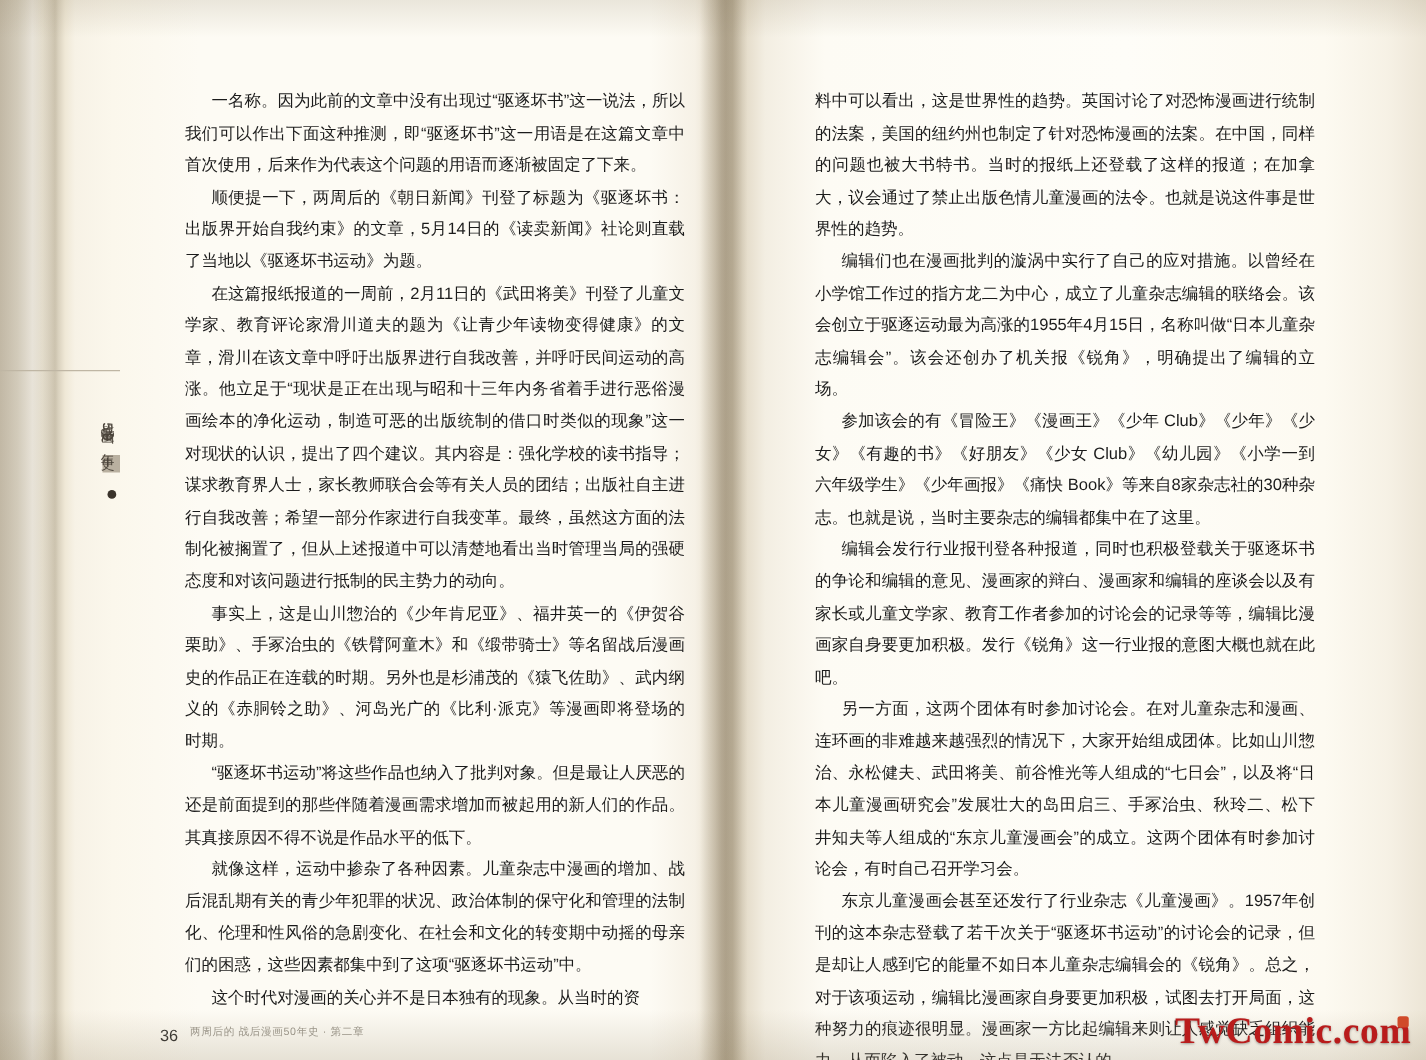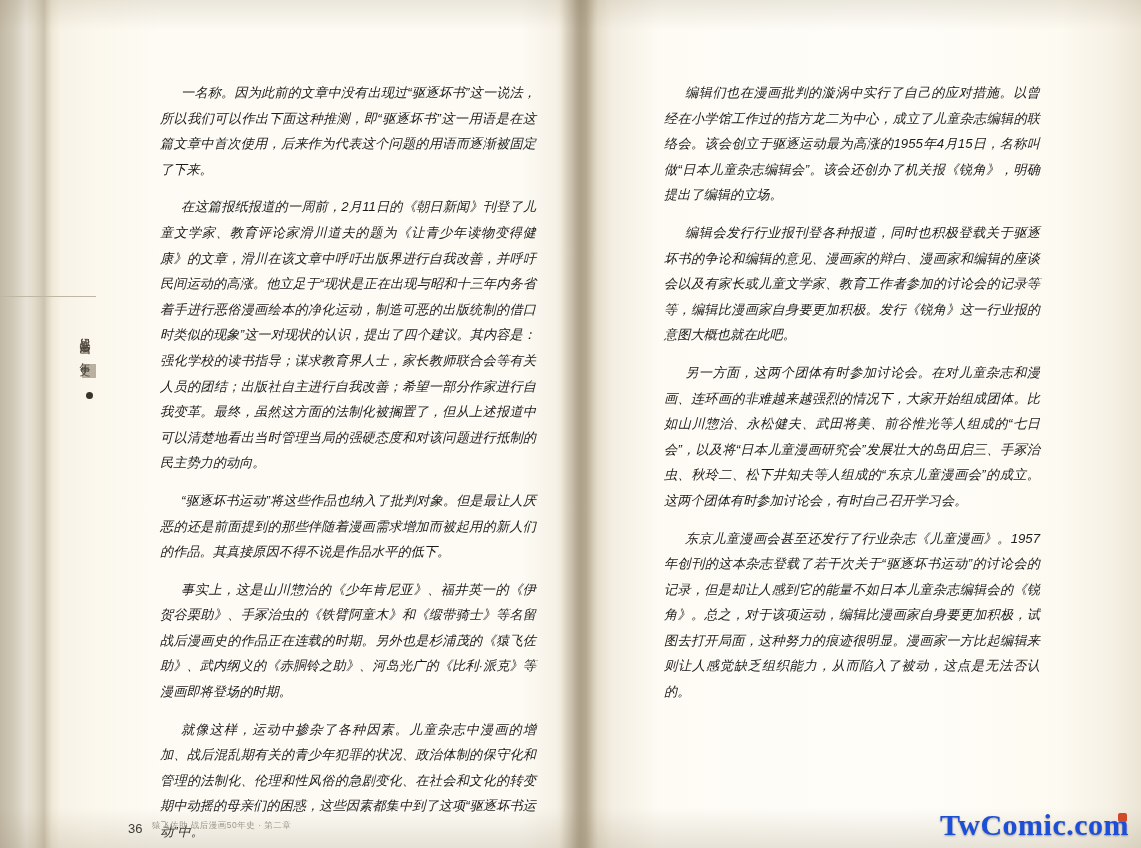--- a/index.html
+++ b/index.html
@@ -103,22 +103,21 @@
     width: 400px;
     font-size: 13.2px;
     line-height: 25.6px;
     color: #1b1b1b;
     text-align: justify;
     text-justify: inter-character;
   }
   .col.left { left: 148px; }
   .col.right { left: 652px; }
   .col p {
-    margin: 12px;
-    font-style: italic;
+    margin: 0;
   }
   .col p.indent {
     text-indent: 1.6em;
   }
   
   .folio {
     position: absolute;
     left: 128px;
     bottom: 12px;
     font-size: 13px;
@@ -133,21 +132,21 @@
     letter-spacing: 0.5px;
     opacity: 0.85;
   }
   
   .watermark {
     position: absolute;
     right: 12px;
     bottom: 6px;
     font-family: "Liberation Serif", serif;
     font-size: 30px;
-    color: #1d4ed8;
+    color: #b91c1c;
     font-weight: bold;
     letter-spacing: 0.5px;
     text-shadow: 0 1px 2px rgba(0,0,0,0.35);
   }
   .wm-dot {
     position: absolute;
     right: 14px;
     bottom: 26px;
     width: 9px;
     height: 9px;
@@ -166,36 +165,39 @@
   <div class="rule-left"></div>
 
   <div class="side-tab">
     <div class="side-tab-text">战后漫画50年史</div>
     <div class="side-tab-square"></div>
     <div class="side-tab-dot"></div>
   </div>
 
   <div class="col left">
     <p class="indent">一名称。因为此前的文章中没有出现过“驱逐坏书”这一说法，所以我们可以作出下面这种推测，即“驱逐坏书”这一用语是在这篇文章中首次使用，后来作为代表这个问题的用语而逐渐被固定了下来。</p>
-    <p class="indent">在这篇报纸报道的一周前，2月11日的《朝日新闻》刊登了儿童文学家、教育评论家滑川道夫的题为《让青少年读物变得健康》的文章，滑川在该文章中呼吁出版界进行自我改善，并呼吁民间运动的高涨。他立足于“现状是正在出现与昭和十三年内务省着手进行恶俗漫画绘本的净化运动，制造可恶的出版统制的借口时类似的现象”这一对现状的认识，提出了四个建议。其内容是：强化学校的读书指导；谋求教育界人士，家长教师联合会等有关人员的团结；出版社自主进行自我改善；希望一部分作家进行自我变革。最终，虽然这方面的法制化被搁置了，但从上述报道中可以清楚地看出当时管理当局的强硬态度和对该问题进行抵制的民主势力的动向。</p>
+    <p class="indent">顺便提一下，两周后的《朝日新闻》刊登了标题为《驱逐坏书：出版界开始自我约束》的文章，5月14日的《读卖新闻》社论则直载了当地以《驱逐坏书运动》为题。</p>
+    <p class="indent">在这篇报纸报道的一周前，2月11日的《武田将美》刊登了儿童文学家、教育评论家滑川道夫的题为《让青少年读物变得健康》的文章，滑川在该文章中呼吁出版界进行自我改善，并呼吁民间运动的高涨。他立足于“现状是正在出现与昭和十三年内务省着手进行恶俗漫画绘本的净化运动，制造可恶的出版统制的借口时类似的现象”这一对现状的认识，提出了四个建议。其内容是：强化学校的读书指导；谋求教育界人士，家长教师联合会等有关人员的团结；出版社自主进行自我改善；希望一部分作家进行自我变革。最终，虽然这方面的法制化被搁置了，但从上述报道中可以清楚地看出当时管理当局的强硬态度和对该问题进行抵制的民主势力的动向。</p>
+    <p class="indent">事实上，这是山川惣治的《少年肯尼亚》、福井英一的《伊贺谷栗助》、手冢治虫的《铁臂阿童木》和《缎带骑士》等名留战后漫画史的作品正在连载的时期。另外也是杉浦茂的《猿飞佐助》、武内纲义的《赤胴铃之助》、河岛光广的《比利·派克》等漫画即将登场的时期。</p>
     <p class="indent">“驱逐坏书运动”将这些作品也纳入了批判对象。但是最让人厌恶的还是前面提到的那些伴随着漫画需求增加而被起用的新人们的作品。其真接原因不得不说是作品水平的低下。</p>
-    <p class="indent">事实上，这是山川惣治的《少年肯尼亚》、福井英一的《伊贺谷栗助》、手冢治虫的《铁臂阿童木》和《缎带骑士》等名留战后漫画史的作品正在连载的时期。另外也是杉浦茂的《猿飞佐助》、武内纲义的《赤胴铃之助》、河岛光广的《比利·派克》等漫画即将登场的时期。</p>
     <p class="indent">就像这样，运动中掺杂了各种因素。儿童杂志中漫画的增加、战后混乱期有关的青少年犯罪的状况、政治体制的保守化和管理的法制化、伦理和性风俗的急剧变化、在社会和文化的转变期中动摇的母亲们的困惑，这些因素都集中到了这项“驱逐坏书运动”中。</p>
     <p class="indent">这个时代对漫画的关心并不是日本独有的现象。从当时的资</p>
   </div>
 
   <div class="col right">
+    <p>料中可以看出，这是世界性的趋势。英国讨论了对恐怖漫画进行统制的法案，美国的纽约州也制定了针对恐怖漫画的法案。在中国，同样的问题也被大书特书。当时的报纸上还登载了这样的报道；在加拿大，议会通过了禁止出版色情儿童漫画的法令。也就是说这件事是世界性的趋势。</p>
     <p class="indent">编辑们也在漫画批判的漩涡中实行了自己的应对措施。以曾经在小学馆工作过的指方龙二为中心，成立了儿童杂志编辑的联络会。该会创立于驱逐运动最为高涨的1955年4月15日，名称叫做“日本儿童杂志编辑会”。该会还创办了机关报《锐角》，明确提出了编辑的立场。</p>
+    <p class="indent">参加该会的有《冒险王》《漫画王》《少年 Club》《少年》《少女》《有趣的书》《好朋友》《少女 Club》《幼儿园》《小学一到六年级学生》《少年画报》《痛快 Book》等来自8家杂志社的30种杂志。也就是说，当时主要杂志的编辑都集中在了这里。</p>
     <p class="indent">编辑会发行行业报刊登各种报道，同时也积极登载关于驱逐坏书的争论和编辑的意见、漫画家的辩白、漫画家和编辑的座谈会以及有家长或儿童文学家、教育工作者参加的讨论会的记录等等，编辑比漫画家自身要更加积极。发行《锐角》这一行业报的意图大概也就在此吧。</p>
     <p class="indent">另一方面，这两个团体有时参加讨论会。在对儿童杂志和漫画、连环画的非难越来越强烈的情况下，大家开始组成团体。比如山川惣治、永松健夫、武田将美、前谷惟光等人组成的“七日会”，以及将“日本儿童漫画研究会”发展壮大的岛田启三、手冢治虫、秋玲二、松下井知夫等人组成的“东京儿童漫画会”的成立。这两个团体有时参加讨论会，有时自己召开学习会。</p>
     <p class="indent">东京儿童漫画会甚至还发行了行业杂志《儿童漫画》。1957年创刊的这本杂志登载了若干次关于“驱逐坏书运动”的讨论会的记录，但是却让人感到它的能量不如日本儿童杂志编辑会的《锐角》。总之，对于该项运动，编辑比漫画家自身要更加积极，试图去打开局面，这种努力的痕迹很明显。漫画家一方比起编辑来则让人感觉缺乏组织能力，从而陷入了被动，这点是无法否认的。</p>
 
   </div>
 
   <div class="gutter"></div>
   <div class="page-bottom-shade"></div>
 
   <div class="folio">36</div>
-  <div class="footer-meta">猿飞佐助 战后漫画50年史 · 第二章</div>
+  <div class="footer-meta">两周后的 战后漫画50年史 · 第二章</div>
 
   <div class="watermark">TwComic.com</div>
   <div class="wm-dot"></div>
 </div>
 
 </body></html>

